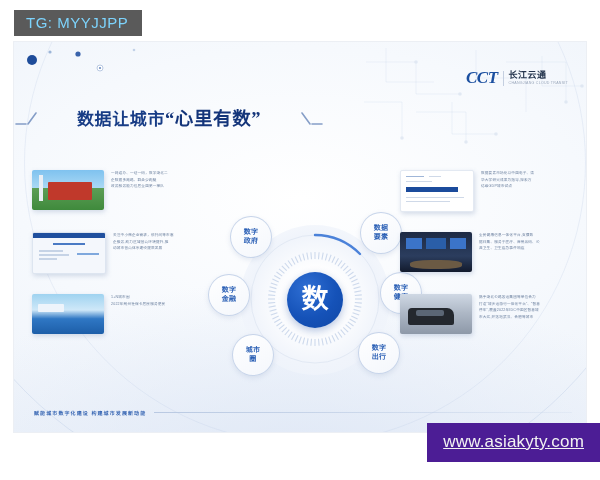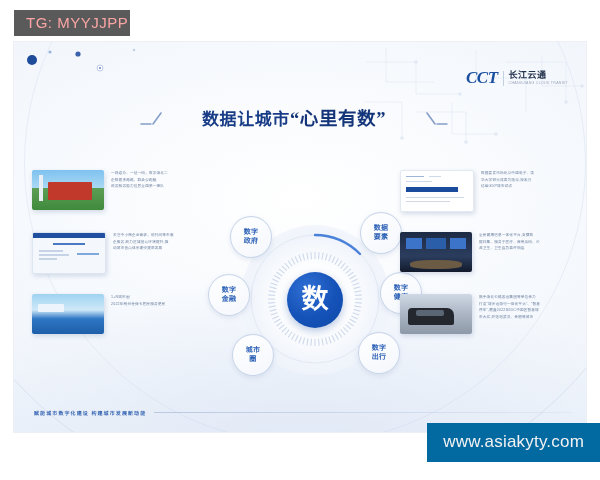--- a/index.html
+++ b/index.html
@@ -7,33 +7,34 @@
   body{
     width:600px;height:480px;
     background:#ffffff;
     font-family:"Liberation Sans","DejaVu Sans",sans-serif;
     position:relative;overflow:hidden;
   }
 
   
   .tg-tag{
     position:absolute;left:14px;top:10px;
-    background:#5a5a5a;color:#fca5a5;
+    background:#5a5a5a;color:#7dd3fc;
     font-size:15px;letter-spacing:.5px;
-    padding:4px 2px 5px 12px;
+    padding:4px 14px 5px 12px;
     z-index:40;
   }
 
   
   .watermark{
     position:absolute;right:0;bottom:18px;
-    background:#0369a1;color:#f2f2f2;
+    background:#4c1d95;color:#f2f2f2;
     font-size:17px;letter-spacing:.2px;
     padding:9px 16px 10px 16px;
     z-index:40;
+    text-decoration:underline;
   }
 
   
   .slide{
     position:absolute;left:14px;top:42px;
     width:572px;height:390px;
     background:
       radial-gradient(120% 90% at 50% 115%, #dde6f5 0%, rgba(238,243,251,0) 60%),
       radial-gradient(90% 70% at 50% 40%, #ffffff 0%, #f6f9fd 55%, #eef3fa 100%);
     box-shadow:0 0 0 1px #eceff4;
@@ -75,21 +76,21 @@
     color:#1b4fa0;letter-spacing:-.5px;
   }
   .logo .bar{width:1px;height:15px;background:#c4cfe0;}
   .logo .cn{display:flex;flex-direction:column;line-height:1;}
   .logo .cn-zh{font-size:9px;color:#24344d;font-weight:bold;letter-spacing:.5px;}
   .logo .cn-en{font-size:3.6px;color:#9aa7bb;letter-spacing:.25px;margin-top:2px;}
 
   
   .title-wrap{
     position:absolute;left:0;right:12px;top:62px;
-    display:flex;align-items:center;justify-content:center;gap:23px;
+    display:flex;align-items:center;gap:23px;
   }
   .title-wrap .deco{opacity:.75;}
   .main-title{
     font-family:"Liberation Serif","DejaVu Serif",serif;
     font-weight:bold;font-size:17px;color:#183d86;
     white-space:nowrap;letter-spacing:.6px;
   }
   .main-title .quoted{font-size:18.5px;color:#14357a;}
 
   

